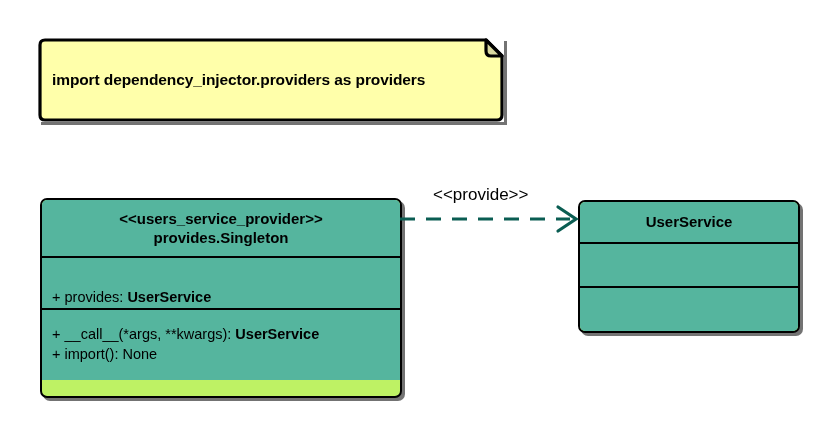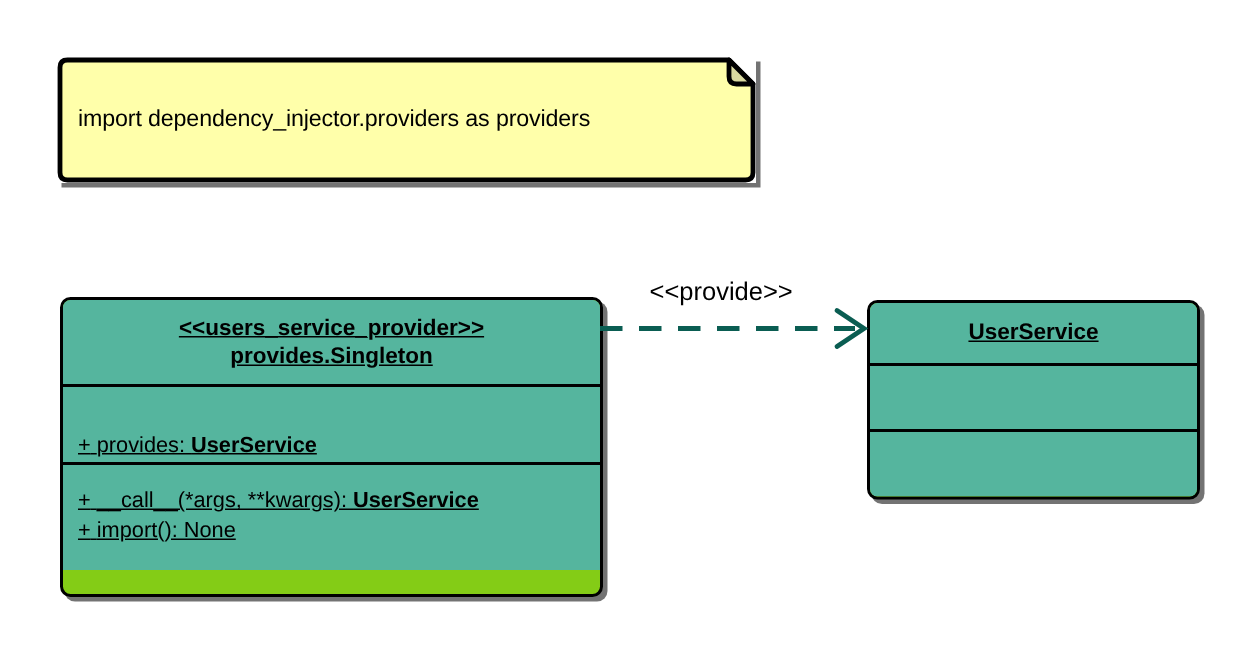--- a/index.html
+++ b/index.html
@@ -49,35 +49,34 @@
   }
   #note-import .note-text {
     position: absolute;
     left: 14px;
     top: 0;
     right: 22px;
     height: 84px;
     display: flex;
     align-items: center;
     font-size: 15.5px;
-    font-weight: normal;
+    font-weight: bold;
     color: #000000;
     letter-spacing: -0.1px;
     white-space: nowrap;
   }
 
   
   .uml-class {
     position: absolute;
     box-sizing: border-box;
-    background: #84cc16;
+    background: #bef264;
     border: 2px solid #000000;
     border-radius: 7px;
     overflow: hidden;
-    text-decoration: underline;
   }
   .uml-compartment {
     box-sizing: border-box;
     background: #55b59e;
     position: relative;
   }
   .uml-compartment + .uml-compartment {
     border-top: 2px solid #000000;
   }
   .uml-header {

